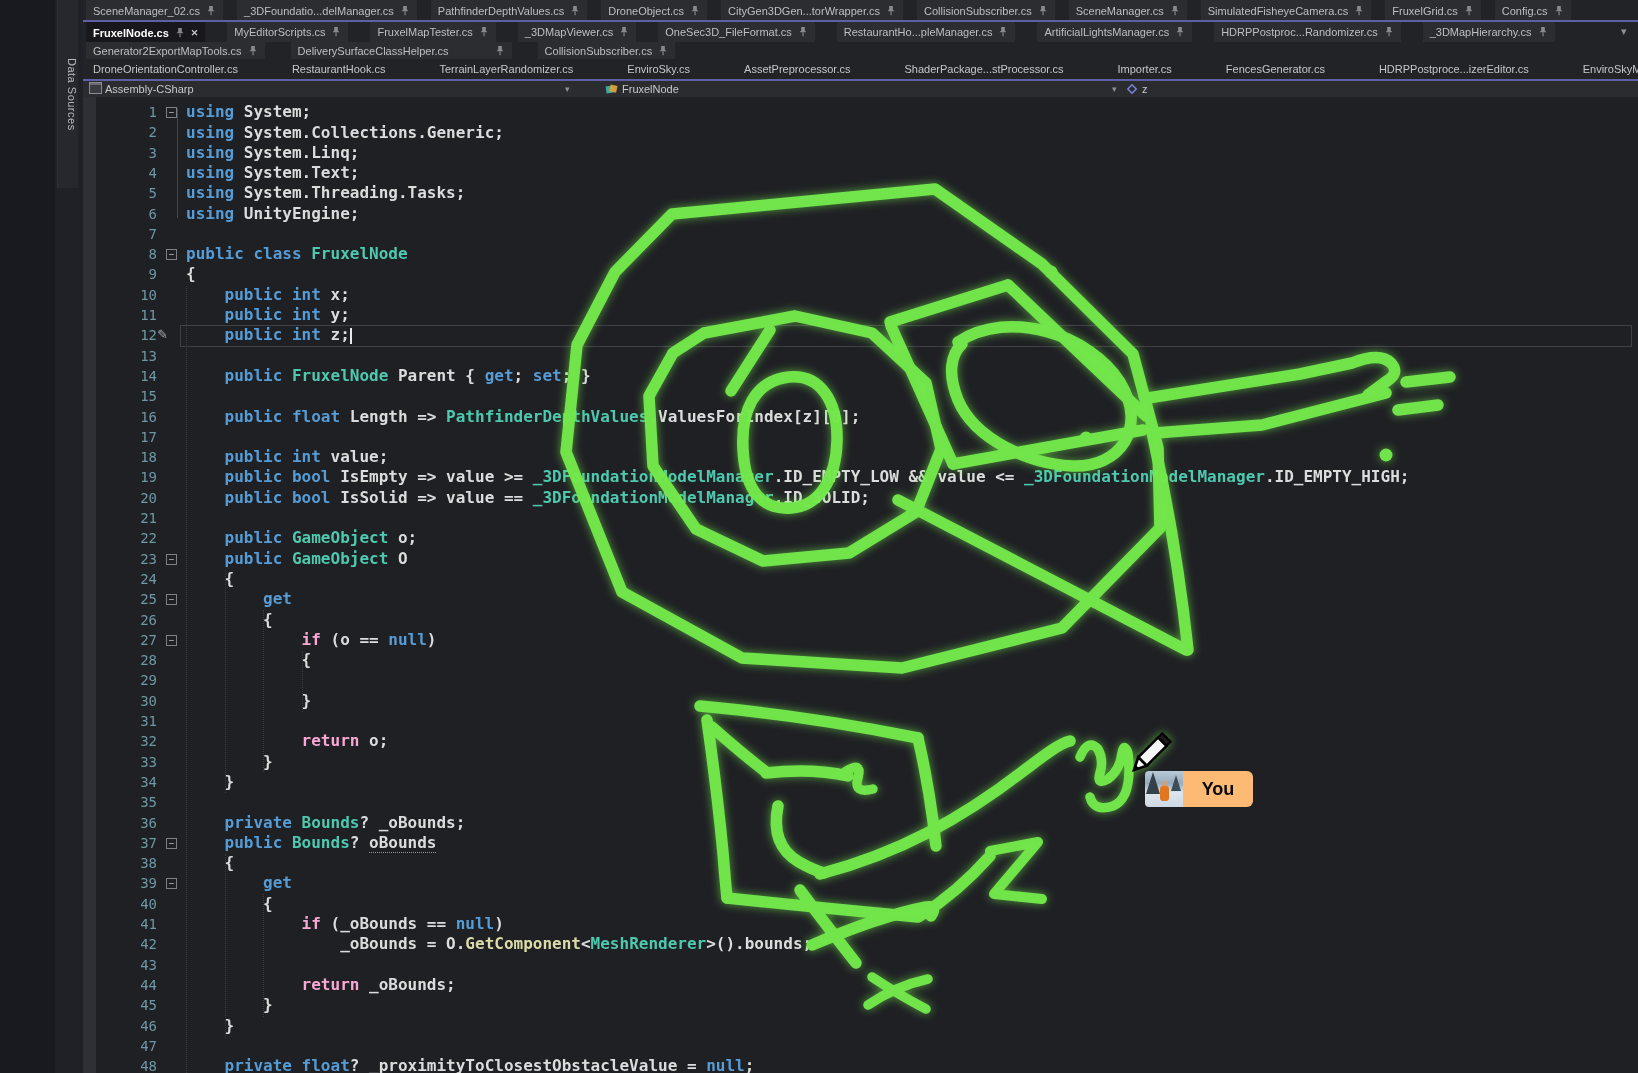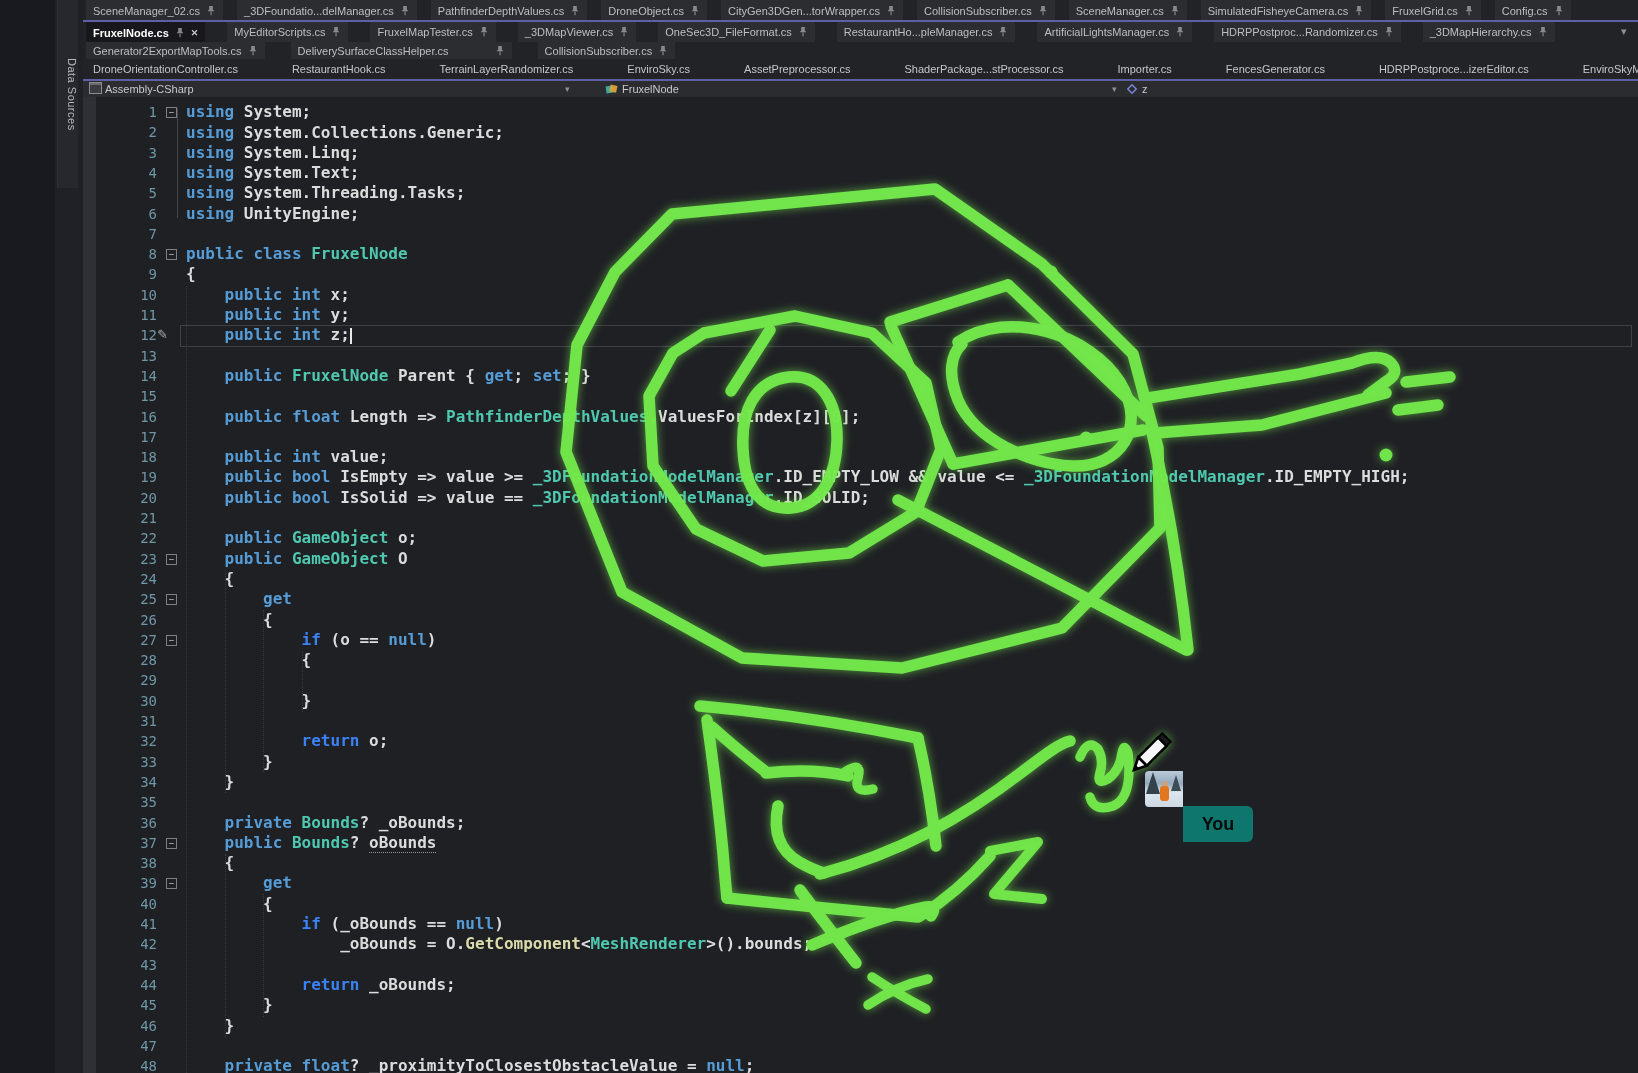--- a/index.html
+++ b/index.html
@@ -28,21 +28,21 @@
               color:#c9c9cc;font-size:11px;display:block;}
   .bc-item{position:absolute;top:0;height:16px;line-height:16px;white-space:nowrap;}
   .bc-caret{color:#8f9094;font-size:9px;}
   
   .editor-bg{position:absolute;left:96px;top:97px;width:1542px;height:976px;background:#1f2024;}
   .code-layer{position:absolute;left:0;top:0;width:1638px;height:1073px;}
   .lnum{position:absolute;left:100px;width:57px;text-align:right;color:#6f97a6;
         font-family:"DejaVu Sans Mono",monospace;font-size:14px;height:20.3px;line-height:20.3px;}
   .cline{position:absolute;left:186px;height:20.3px;line-height:20.3px;white-space:pre;
          font-family:"DejaVu Sans Mono",monospace;font-size:16px;font-weight:600;}
-  .tk-k{color:#569cd6}.tk-c{color:#3b82f6}.tk-t{color:#4ec9b0}.tk-m{color:#dcdcaa}
+  .tk-k{color:#569cd6}.tk-c{color:#f9a8d4}.tk-t{color:#4ec9b0}.tk-m{color:#dcdcaa}
   .tk-p{color:#dcdcdc}.tk-n{color:#b5cea8}
   .tk-u{color:#dcdcdc;border-bottom:1px dotted #95959a;}
   .fold{position:absolute;left:166px;width:9px;height:9px;border:1px solid #7e7f84;color:#c2c2c6;
         font-size:9px;line-height:8px;text-align:center;background:#1f2024;z-index:3;
         font-family:"DejaVu Sans Mono",monospace;}
   .iguide{position:absolute;width:0;border-left:1px dotted #3a3b41;}
   .uline{position:absolute;left:177px;top:108px;width:0;height:110px;border-left:1px solid #45464b;}
   .curline{position:absolute;left:180px;top:325px;width:1450px;height:20px;border:1px solid #404147;}
   .caret-text{position:absolute;left:350px;top:328px;width:2px;height:16px;background:#e8e8e8;z-index:4;}
   .pencil-gutter{position:absolute;left:157px;top:327px;color:#a3a4a8;font-size:13px;z-index:4;}
@@ -52,22 +52,22 @@
   
   .presence{position:absolute;left:1145px;top:771px;height:36px;display:flex;z-index:60;}
   .avatar{width:38px;height:36px;border-radius:4px 0 0 4px;position:relative;overflow:hidden;
           background:linear-gradient(180deg,#b9cad9 0%,#96abbe 35%,#dde6ee 60%,#cdd8e2 100%);}
   .avatar .tree{position:absolute;left:1px;top:1px;width:14px;height:22px;background:#33414a;
           clip-path:polygon(50% 0,100% 100%,0 100%);}
   .avatar .tree2{position:absolute;right:2px;top:4px;width:10px;height:16px;background:#3d4d56;
           clip-path:polygon(50% 0,100% 100%,0 100%);}
   .avatar .person{position:absolute;left:15px;top:15px;width:9px;height:15px;background:#e2761f;border-radius:3px;}
   .avatar .head{position:absolute;left:17px;top:10px;width:6px;height:6px;background:#c9a183;border-radius:50%;}
-  .you-label{min-width:54px;height:36px;background:#0f766e;border-radius:0 6px 6px 0;color:#0a0a0a;
-          font-weight:bold;font-size:18px;display:flex;align-items:center;justify-content:center;padding:0 8px;margin-top:35px;}
+  .you-label{min-width:54px;height:36px;background:#fdba74;border-radius:0 6px 6px 0;color:#0a0a0a;
+          font-weight:bold;font-size:18px;display:flex;align-items:center;justify-content:center;padding:0 8px;}
   
   .proj-icon{display:inline-block;width:11px;height:10px;border:1px solid #8a8b90;background:#3a3b40;
              box-shadow:inset 0 2px 0 #6a6b70;margin-right:5px;vertical-align:-1px;}
 </style>
 </head>
 <body>
 
 <div class="root">
 
   <div class="left-rail"></div>

